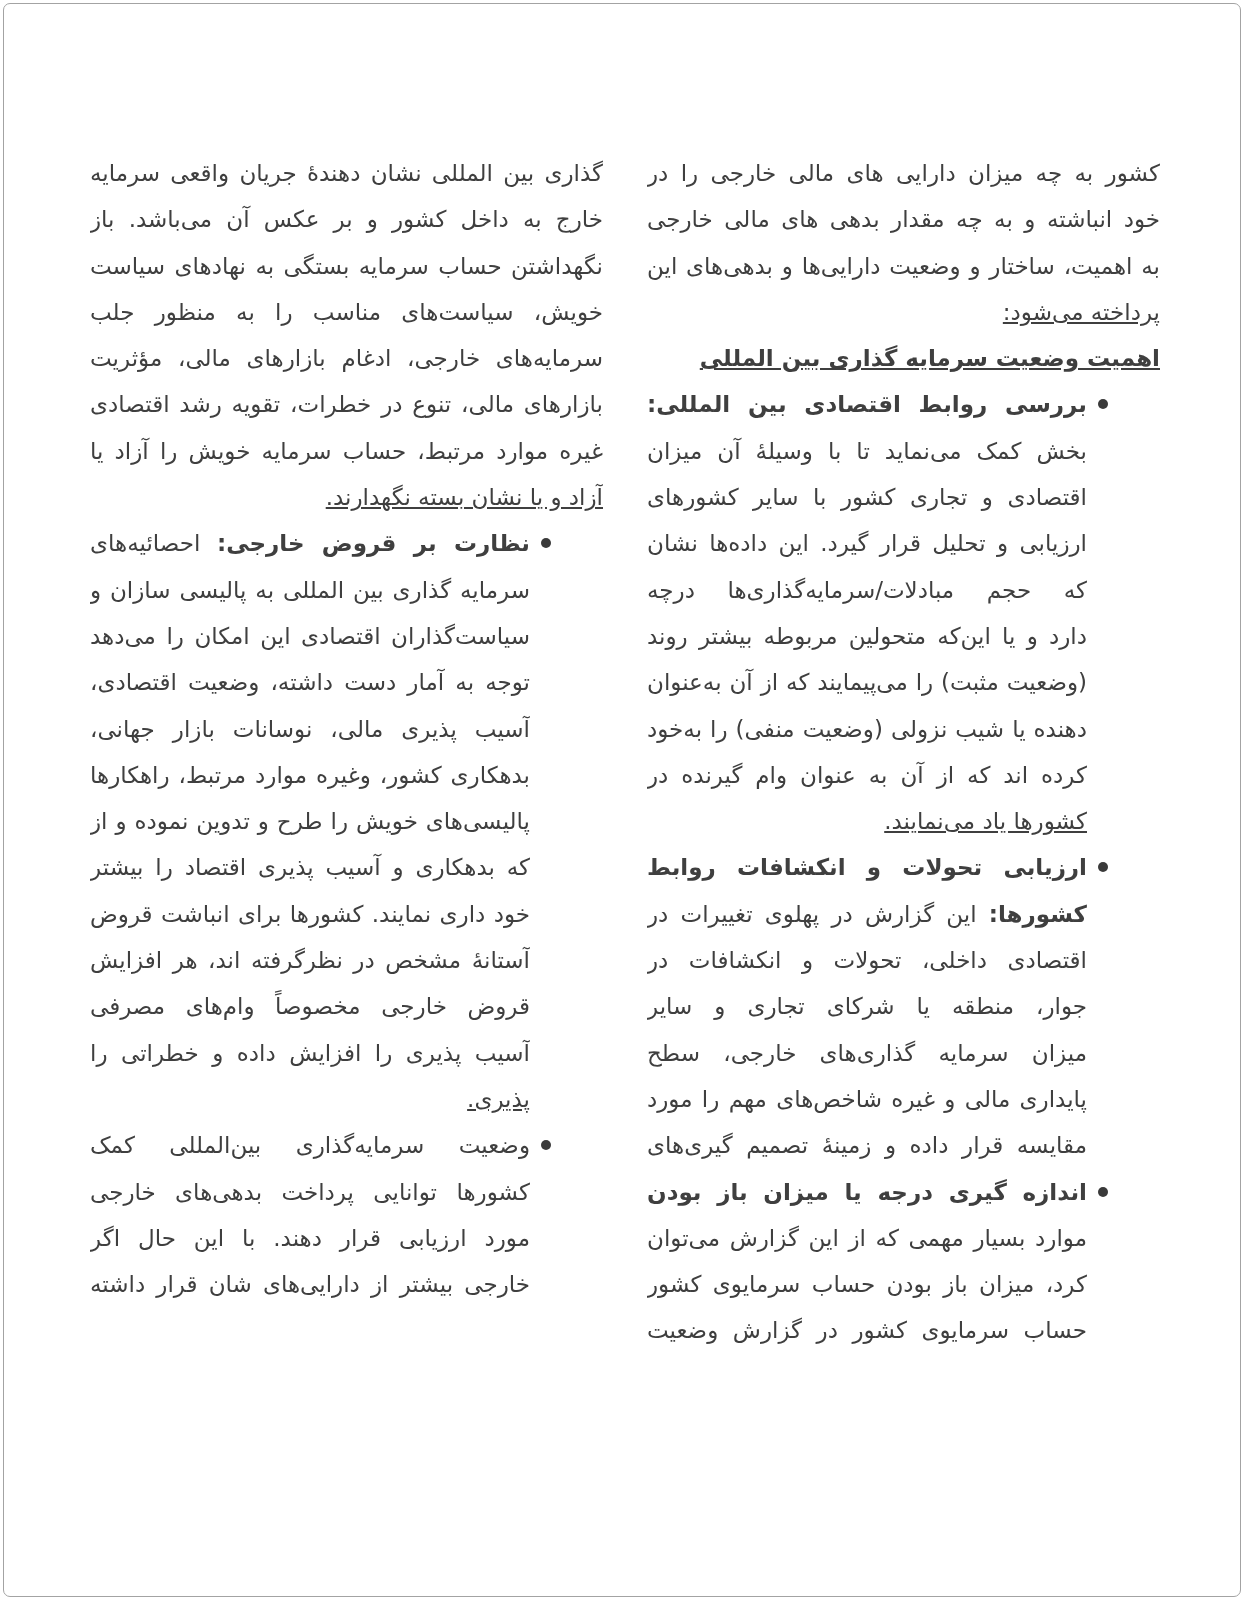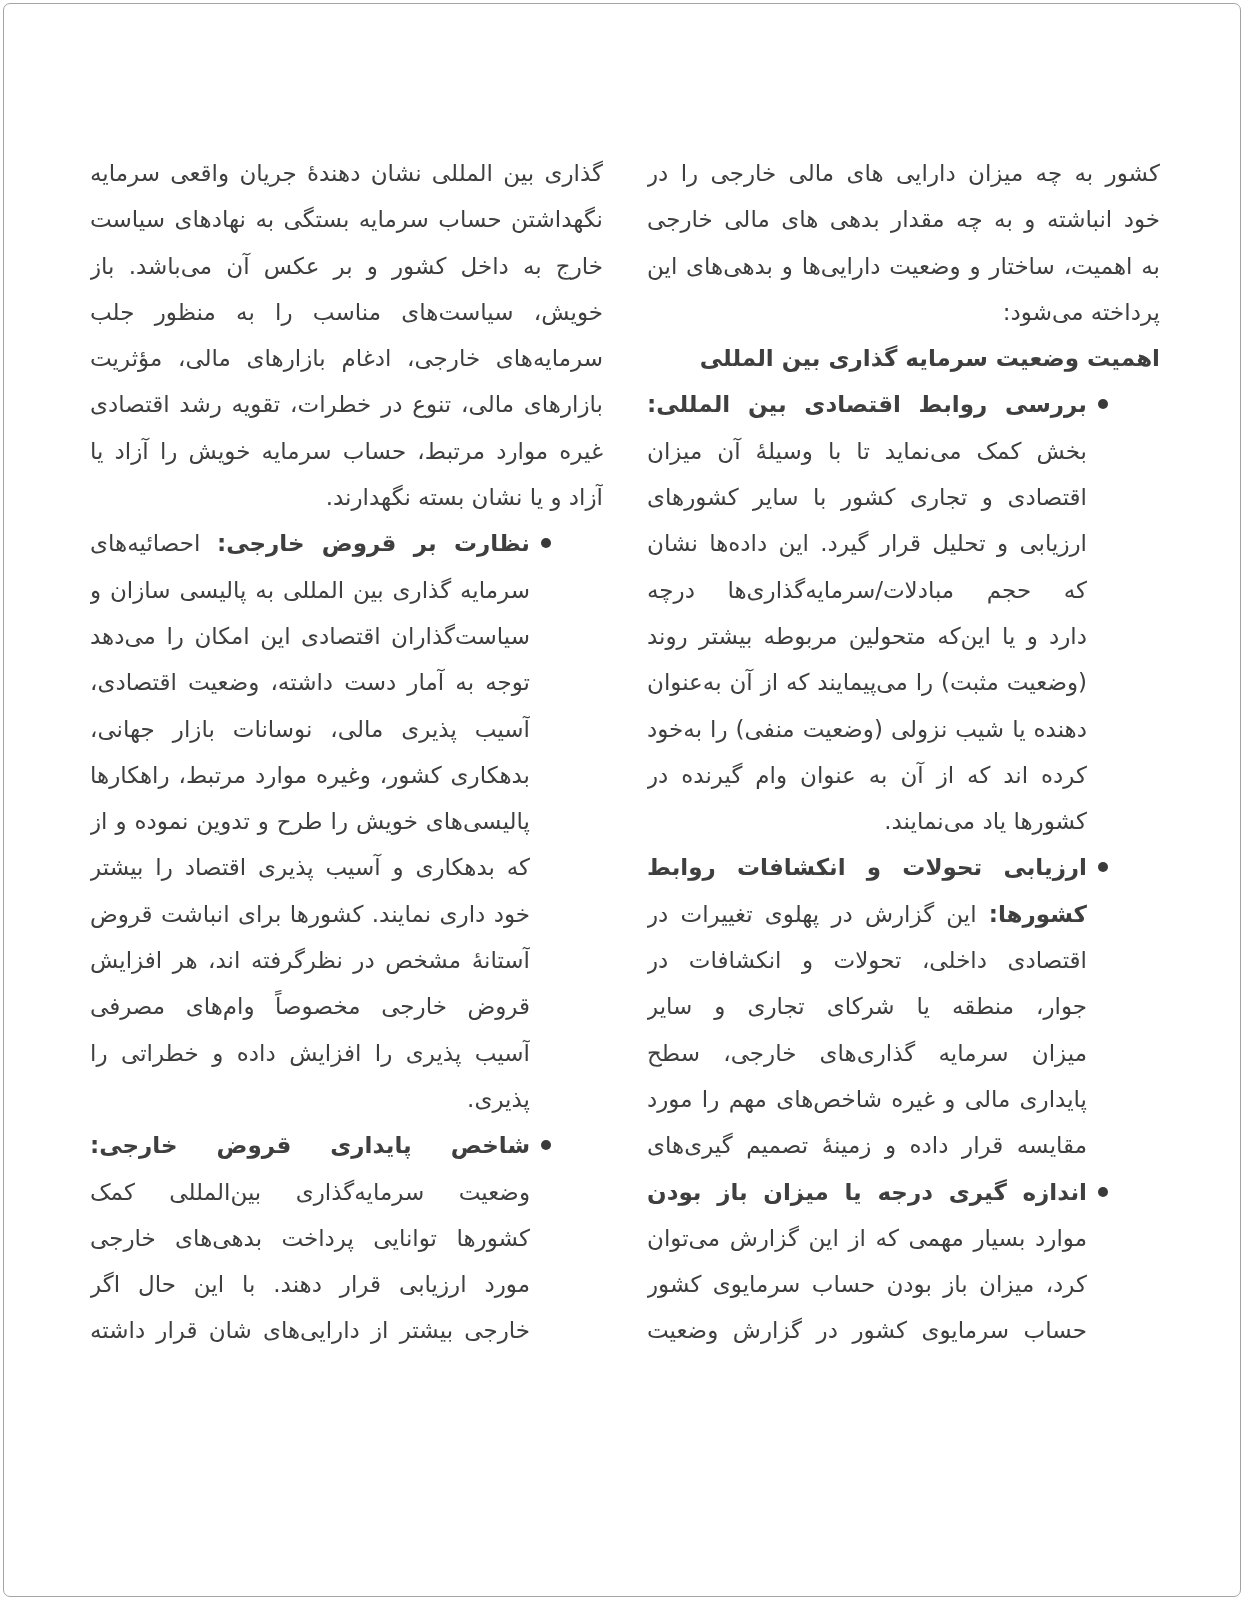--- a/index.html
+++ b/index.html
@@ -30,21 +30,21 @@
   .line{
     direction:rtl;
     height:46.3px;line-height:46.3px;
     font-size:23px;
     text-align:justify;
     text-justify:inter-word;
     overflow:hidden;
     white-space:normal;
   }
   .line.stretch{text-align-last:justify;}
-  .line.endline{text-align-last:right;}
+  .line.endline{text-align-last:right;text-decoration:underline;}
   .block.heading .line{font-weight:bold;}
   b,.bold{font-weight:bold;}
 </style>
 </head>
 <body>
 
 <div class="page-border"></div>
 
 <div class="content" id="content">
     <div class="col">
@@ -84,22 +84,22 @@
         <span class="bullet-dot"></span>
         <div class="line stretch"><span class="bold">اندازه گیری درجه یا میزان باز بودن مالی:</span></div>
         <div class="line stretch"><span>موارد بسیار مهمی که از این گزارش می‌توان استنباط</span></div>
         <div class="line stretch"><span>کرد، میزان باز بودن حساب سرمایوی کشور است.</span></div>
         <div class="line stretch"><span>حساب سرمایوی کشور در گزارش وضعیت سرمایه</span></div>
       </div>
     </div>
     <div class="col">
       <div class="block para">
         <div class="line stretch"><span>گذاری بین المللی نشان دهندهٔ جریان واقعی سرمایه از</span></div>
+        <div class="line stretch"><span>خارج به داخل کشور و بر عکس آن می‌باشد. باز</span></div>
         <div class="line stretch"><span>نگهداشتن حساب سرمایه بستگی به نهادهای سیاست</span></div>
-        <div class="line stretch"><span>خارج به داخل کشور و بر عکس آن می‌باشد. باز</span></div>
         <div class="line stretch"><span>خویش، سیاست‌های مناسب را به منظور جلب</span></div>
         <div class="line stretch"><span>سرمایه‌های خارجی، ادغام بازارهای مالی، مؤثریت</span></div>
         <div class="line stretch"><span>بازارهای مالی، تنوع در خطرات، تقویه رشد اقتصادی و</span></div>
         <div class="line stretch"><span>غیره موارد مرتبط، حساب سرمایه خویش را آزاد یا قسماً</span></div>
         <div class="line endline"><span>آزاد و یا نشان بسته نگهدارند.</span></div>
       </div>
       <div class="block bullet">
         <span class="bullet-dot"></span>
         <div class="line stretch"><span class="bold">نظارت بر قروض خارجی:</span><span> احصائیه‌های وضعیت</span></div>
         <div class="line stretch"><span>سرمایه گذاری بین المللی به پالیسی سازان و</span></div>
@@ -110,20 +110,19 @@
         <div class="line stretch"><span>پالیسی‌های خویش را طرح و تدوین نموده و از مواردی</span></div>
         <div class="line stretch"><span>که بدهکاری و آسیب پذیری اقتصاد را بیشتر می‌سازد</span></div>
         <div class="line stretch"><span>خود داری نمایند. کشورها برای انباشت قروض خویش</span></div>
         <div class="line stretch"><span>آستانهٔ مشخص در نظرگرفته اند، هر افزایش در سطح</span></div>
         <div class="line stretch"><span>قروض خارجی مخصوصاً وام‌های مصرفی می‌تواند سطح</span></div>
         <div class="line stretch"><span>آسیب پذیری را افزایش داده و خطراتی را متوجه اقتصاد</span></div>
         <div class="line endline"><span>پذیری.</span></div>
       </div>
       <div class="block bullet">
         <span class="bullet-dot"></span>
-        <div class="line stretch"><span class="bold">شاخص پایداری قروض خارجی:</span></div>
         <div class="line stretch"><span>وضعیت سرمایه‌گذاری بین‌المللی کمک می‌نماید تا</span></div>
         <div class="line stretch"><span>کشورها توانایی پرداخت بدهی‌های خارجی خویش را</span></div>
         <div class="line stretch"><span>مورد ارزیابی قرار دهند. با این حال اگر بدهی‌های</span></div>
         <div class="line stretch"><span>خارجی بیشتر از دارایی‌های شان قرار داشته باشند،</span></div>
       </div>
     </div>
   </div>
 
 </body></html>

